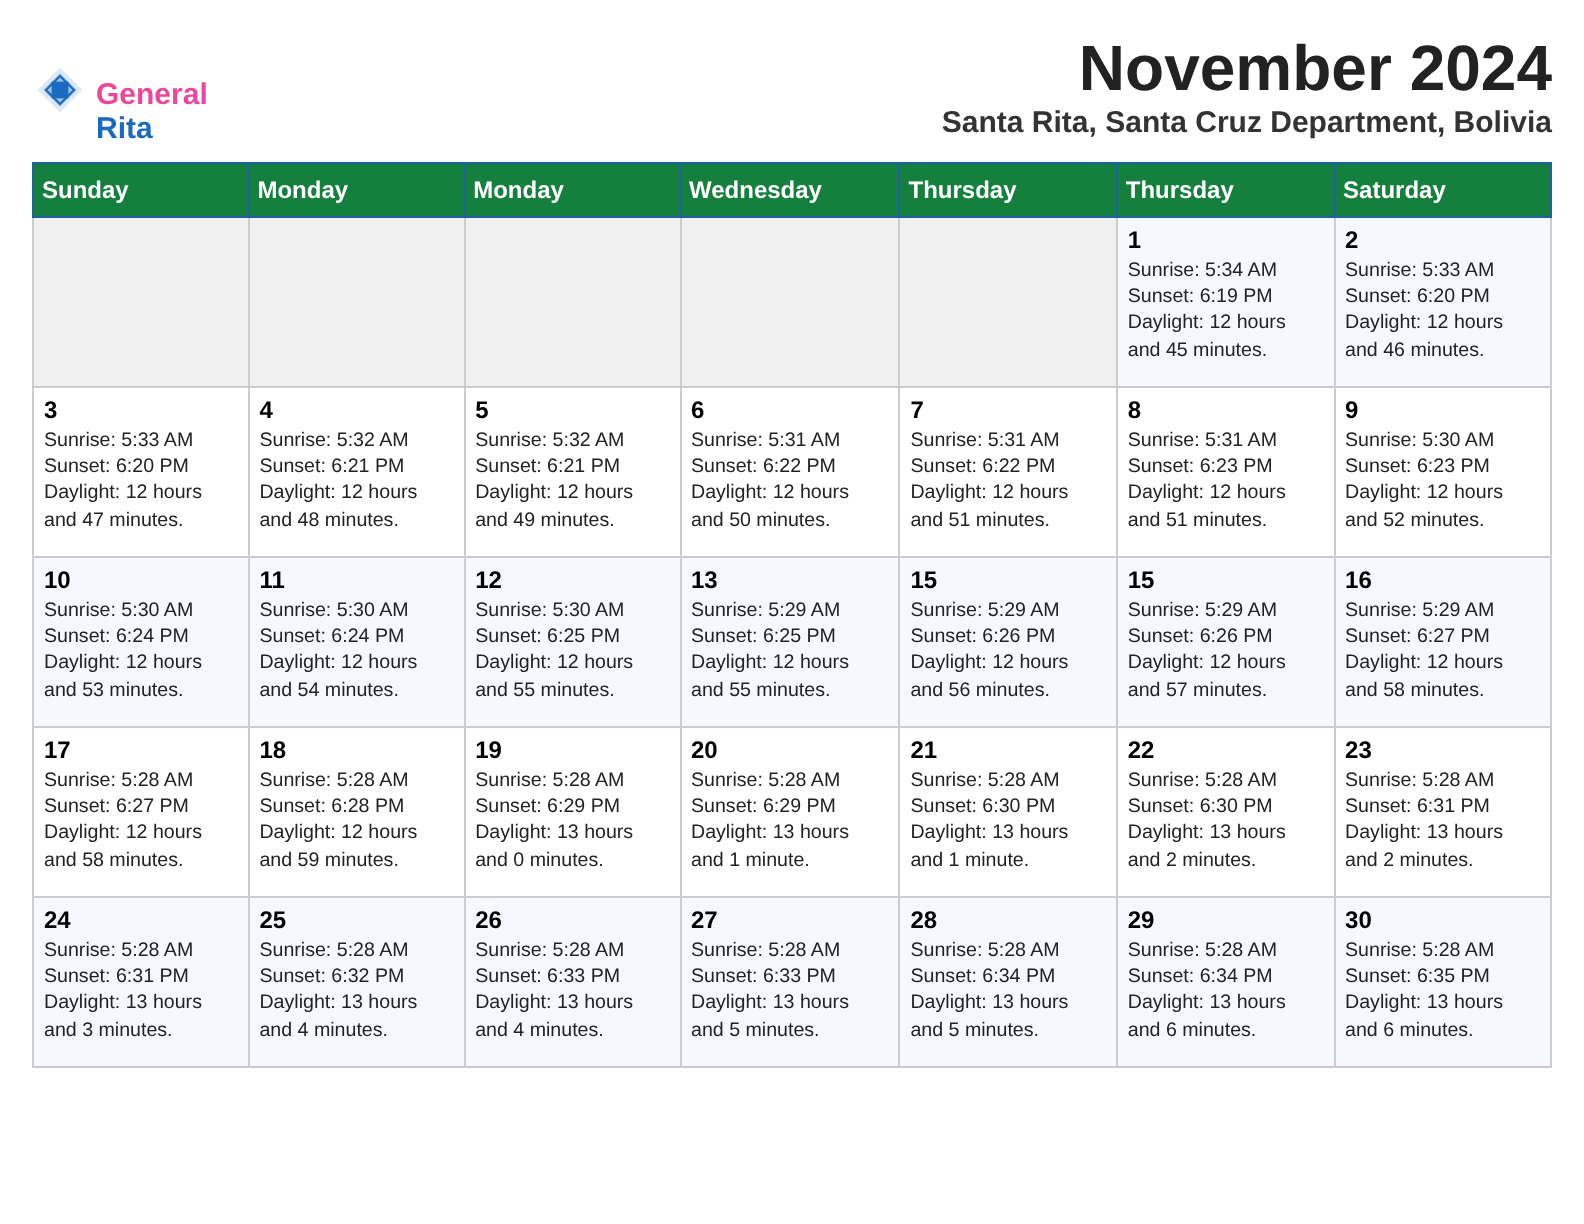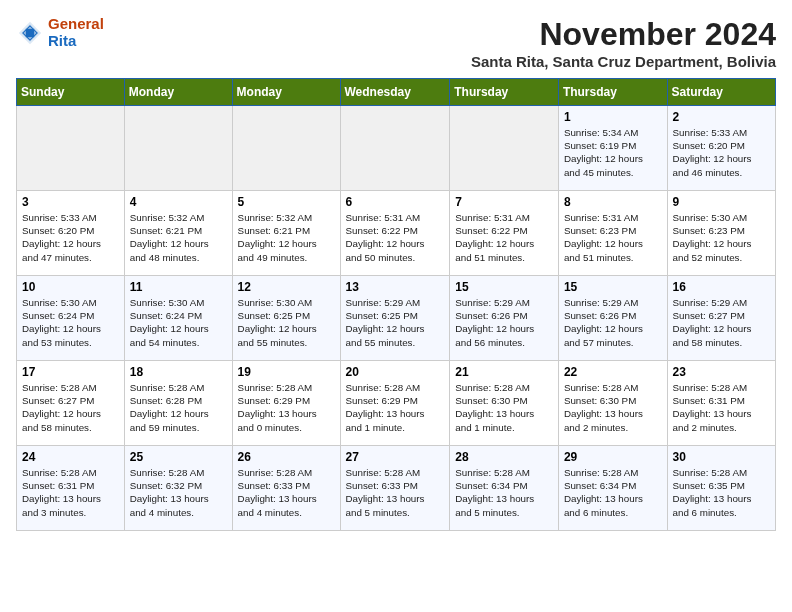--- a/index.html
+++ b/index.html
@@ -22,21 +22,22 @@
       gap: 4px;
     }
     .logo-text {
       display: flex;
       flex-direction: column;
       line-height: 1.1;
     }
     .logo-general {
       font-size: 15px;
       font-weight: bold;
-      color: #c2410c;
+      color: #ec4899;
+      margin-top: 24px;
     }
     .logo-blue {
       font-size: 15px;
       font-weight: bold;
       color: #1a6abf;
     }
     .logo-icon {
       width: 28px;
       height: 28px;
     }
@@ -53,21 +54,21 @@
       color: #333;
       font-weight: 600;
       text-align: right;
     }
     table {
       width: 100%;
       border-collapse: collapse;
       font-size: 10.5px;
     }
     thead tr th {
-      background: #4d7c0f;
+      background: #15803d;
       color: #fff;
       font-size: 12px;
       font-weight: bold;
       padding: 6px 4px;
       text-align: left;
       border: 1px solid #2060aa;
     }
     tbody tr td {
       border: 1px solid #ccc;
       vertical-align: top;

